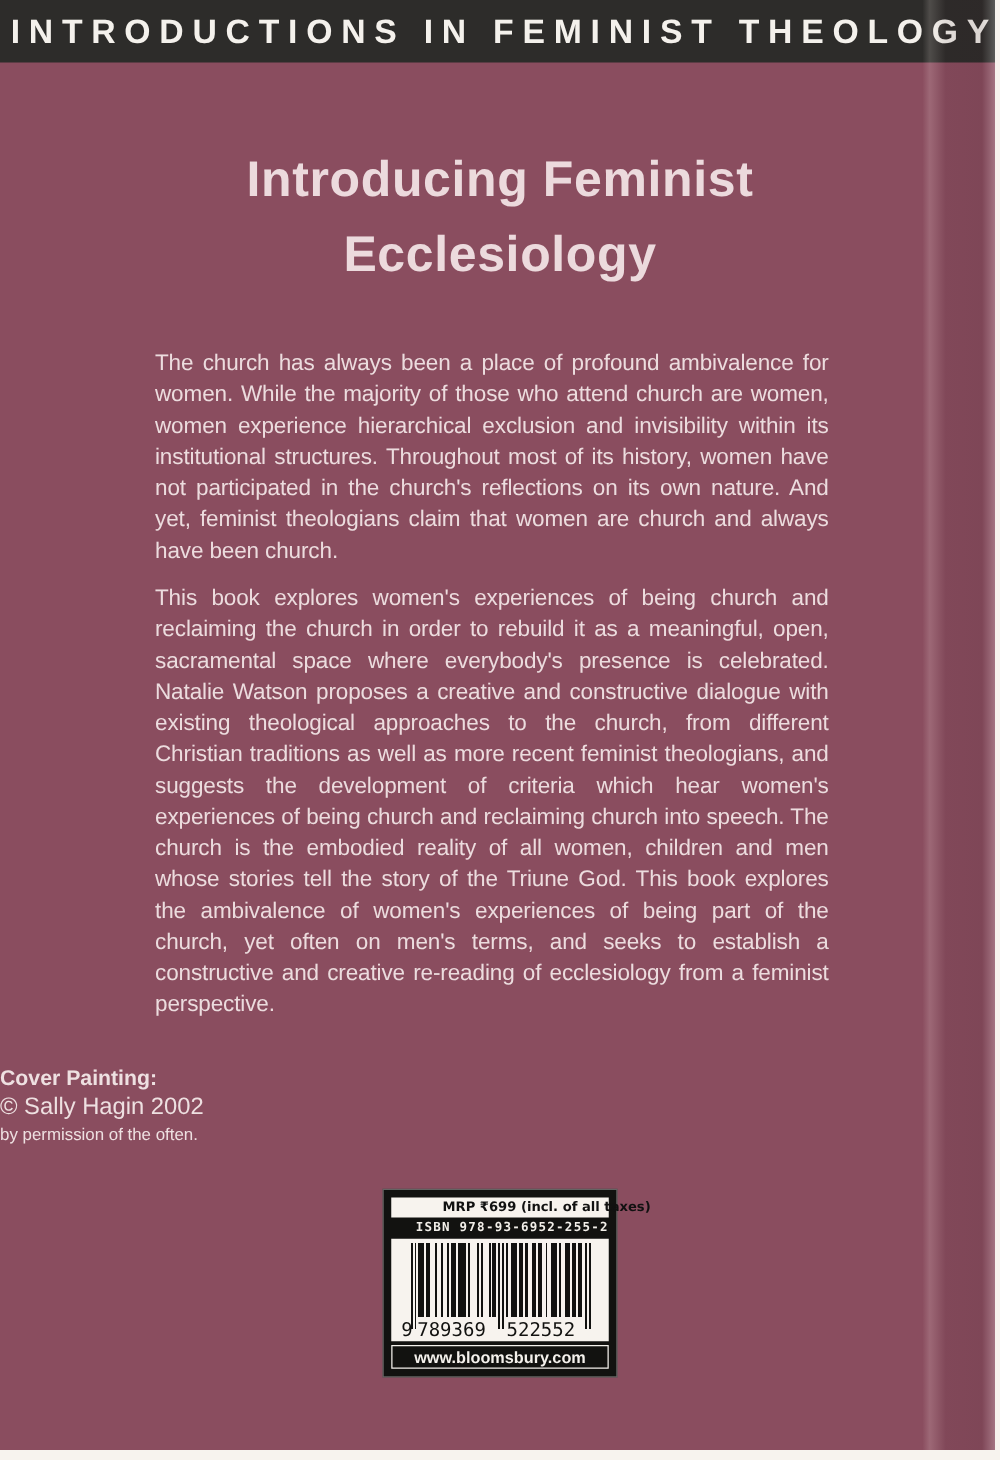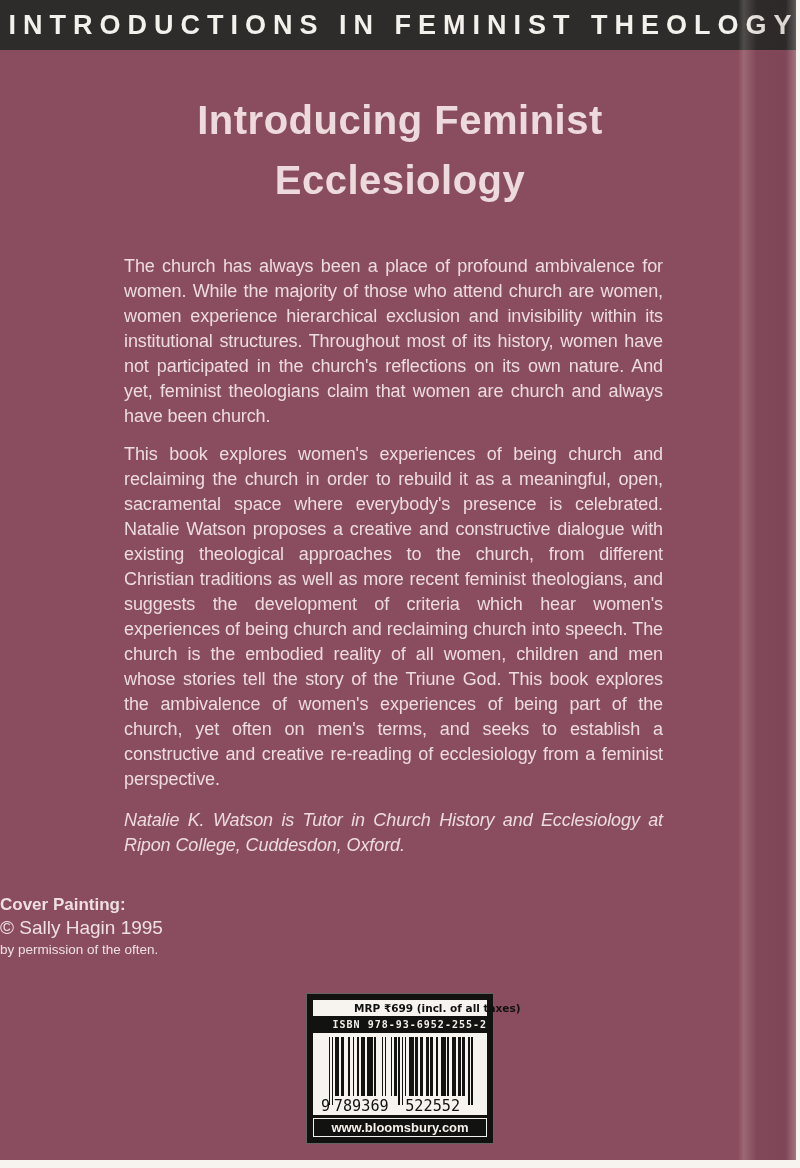--- a/index.html
+++ b/index.html
@@ -29,21 +29,21 @@
   .series-band span{
     color:#f4f1ec;
     font-size:27px;
     font-weight:bold;
     letter-spacing:7px;
     padding-left:7px; 
     white-space:nowrap;
   }
   
   .title{
-    margin-top:40px;
+    margin-top:64px;
     text-align:center;
     font-size:40px;
     line-height:60px;
     font-weight:bold;
     letter-spacing:0.5px;
     color:#ecdadd;
     white-space:pre-line;
   }
   
   .blurb{
@@ -151,26 +151,25 @@
   <header class="series-band">
     <span>INTRODUCTIONS IN FEMINIST THEOLOGY</span>
   </header>
 
   <h1 class="title">Introducing Feminist
 Ecclesiology</h1>
 
   <section class="blurb">
     <p>The church has always been a place of profound ambivalence for women. While the majority of those who attend church are women, women experience hierarchical exclusion and invisibility within its institutional structures. Throughout most of its history, women have not participated in the church's reflections on its own nature. And yet, feminist theologians claim that women are church and always have been church.</p>
     <p>This book explores women's experiences of being church and reclaiming the church in order to rebuild it as a meaningful, open, sacramental space where everybody's presence is celebrated. Natalie Watson proposes a creative and constructive dialogue with existing theological approaches to the church, from different Christian traditions as well as more recent feminist theologians, and suggests the development of criteria which hear women's experiences of being church and reclaiming church into speech. The church is the embodied reality of all women, children and men whose stories tell the story of the Triune God. This book explores the ambivalence of women's experiences of being part of the church, yet often on men's terms, and seeks to establish a constructive and creative re-reading of ecclesiology from a feminist perspective.</p>
-    <p class="bio">Natalie K. Watson is Tutor in Church History and Ecclesiology at Ripon College, Cuddesdon, Oxford.</p>
   </section>
 
   <section class="credit">
     <div class="credit-heading">Cover Painting:</div>
-    <div class="credit-artist">© Sally Hagin 1995</div>
+    <div class="credit-artist">© Sally Hagin 2002</div>
     <div class="credit-permission">by permission of the often.</div>
   </section>
 
   <section class="barcode-box">
     <div class="mrp-bar">MRP ₹699 (incl. of all taxes)</div>
     <div class="isbn-line">ISBN 978-93-6952-255-2</div>
     <div class="barcode-panel"><svg viewBox="0 0 104 52" width="158" shape-rendering="crispEdges">
           <rect x="5" y="1" width="1" height="45" fill="#121210"></rect>
           <rect x="7" y="1" width="1" height="45" fill="#121210"></rect>
           <rect x="9" y="1" width="1" height="39" fill="#121210"></rect>

